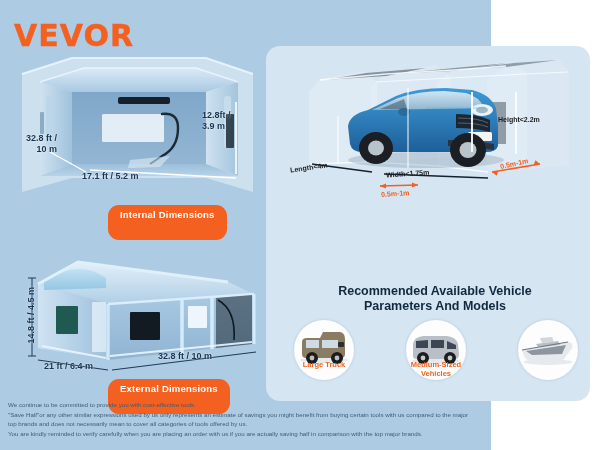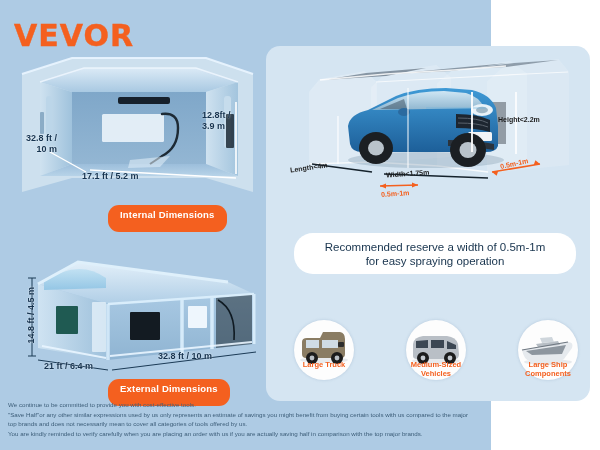--- a/index.html
+++ b/index.html
@@ -22,21 +22,21 @@
     color: #f4601f; font-family: "DejaVu Sans", sans-serif;
     -webkit-text-stroke: 0.4px #f4601f;
   }
 
   
   .pill {
     position: absolute;
     background: #f4601f; color: #fff;
     border-radius: 11px;
     font-size: 9.5px; font-weight: bold;
-    padding: 4px 12px 12px 12px;
+    padding: 4px 12px 20px 12px;
     white-space: nowrap;
     letter-spacing: .2px;
   }
 
   
   .panel-internal { position: absolute; left: 10px; top: 52px; width: 250px; height: 150px; }
   .panel-external { position: absolute; left: 22px; top: 248px; width: 248px; height: 125px; }
 
   .booth-svg { display:block; width:100%; height:100%; }
 
@@ -325,23 +325,23 @@
     </svg>
 
     <div class="vlabel" style="left:14px; top:112px; transform:rotate(-8deg);">Length&lt;4m</div>
     <div class="vlabel" style="left:110px; top:118px; transform:rotate(-4deg);">Width&lt;1.75m</div>
     <div class="vlabel" style="left:222px; top:64px;">Height&lt;2.2m</div>
     <div class="vlabel orange" style="left:105px; top:138px; transform:rotate(-4deg);">0.5m-1m</div>
     <div class="vlabel orange" style="left:224px; top:108px; transform:rotate(-12deg);">0.5m-1m</div>
   </div>
 
 
-  <div class="whitebox">Recommended reserve a width of 0.5m-1m
-for easy spraying operation</div>
-
+
+  <div class="rec-title">Recommended Available Vehicle
+Parameters And Models</div>
 
   <div class="icon-row">
 
     <div class="icon-cell">
       <div class="icon-circle">
         <svg width="60" height="60" viewBox="0 0 60 60">
           <ellipse cx="30" cy="40" rx="24" ry="3" fill="#d9dee3" opacity=".6"></ellipse>
           <path d="M8,34 L8,22 Q8,18 13,18 L26,18 L29,12 L46,12 Q51,13 51,19 L51,34 Q51,38 47,38 L12,38 Q8,38 8,34 Z" fill="#8a7c63"></path>
           <path d="M12,20 L25,20 L25,28 L12,28 Z" fill="#cfdbe4"></path>
           <path d="M28,20 L44,20 L44,28 L28,28 Z" fill="#cfdbe4"></path>
@@ -377,22 +377,20 @@
       <div class="icon-circle">
         <svg width="60" height="60" viewBox="0 0 60 60">
           <ellipse cx="30" cy="42" rx="24" ry="3" fill="#d9dee3" opacity=".6"></ellipse>
           <path d="M4,30 L50,22 Q56,22 54,28 L46,39 Q44,41 40,41 L12,41 Q6,40 4,30 Z" fill="#e6eaee"></path>
           <path d="M8,31 L48,25 L44,34 L14,35 Z" fill="#8d969f"></path>
           <path d="M18,24 L40,21 L42,25 L20,27 Z" fill="#b7bec5"></path>
           <path d="M22,18 L34,17 L36,22 L24,23 Z" fill="#cfd6dc"></path>
           <path d="M4,30 L50,22" stroke="#6e7780" stroke-width="1.2" fill="none"></path>
         </svg>
       </div>
-      <div class="icon-caption">Large Ship
-Components</div>
     </div>
 
 
   </div>
 
   <div class="footer">
     <p>We continue to be committed to provide you with cost-effective tools.</p>
     <p>"Save Half"or any other similar expressions used by us only represents an estimate of savings you might benefit from buying certain tools with us compared to the major</p>
     <p>top brands and does not necessarily mean to cover all categories of tools offered by us.</p>
     <p>You are kindly reminded to verify carefully when you are placing an order with us if you are actually saving half in comparison with the top major brands.</p>

